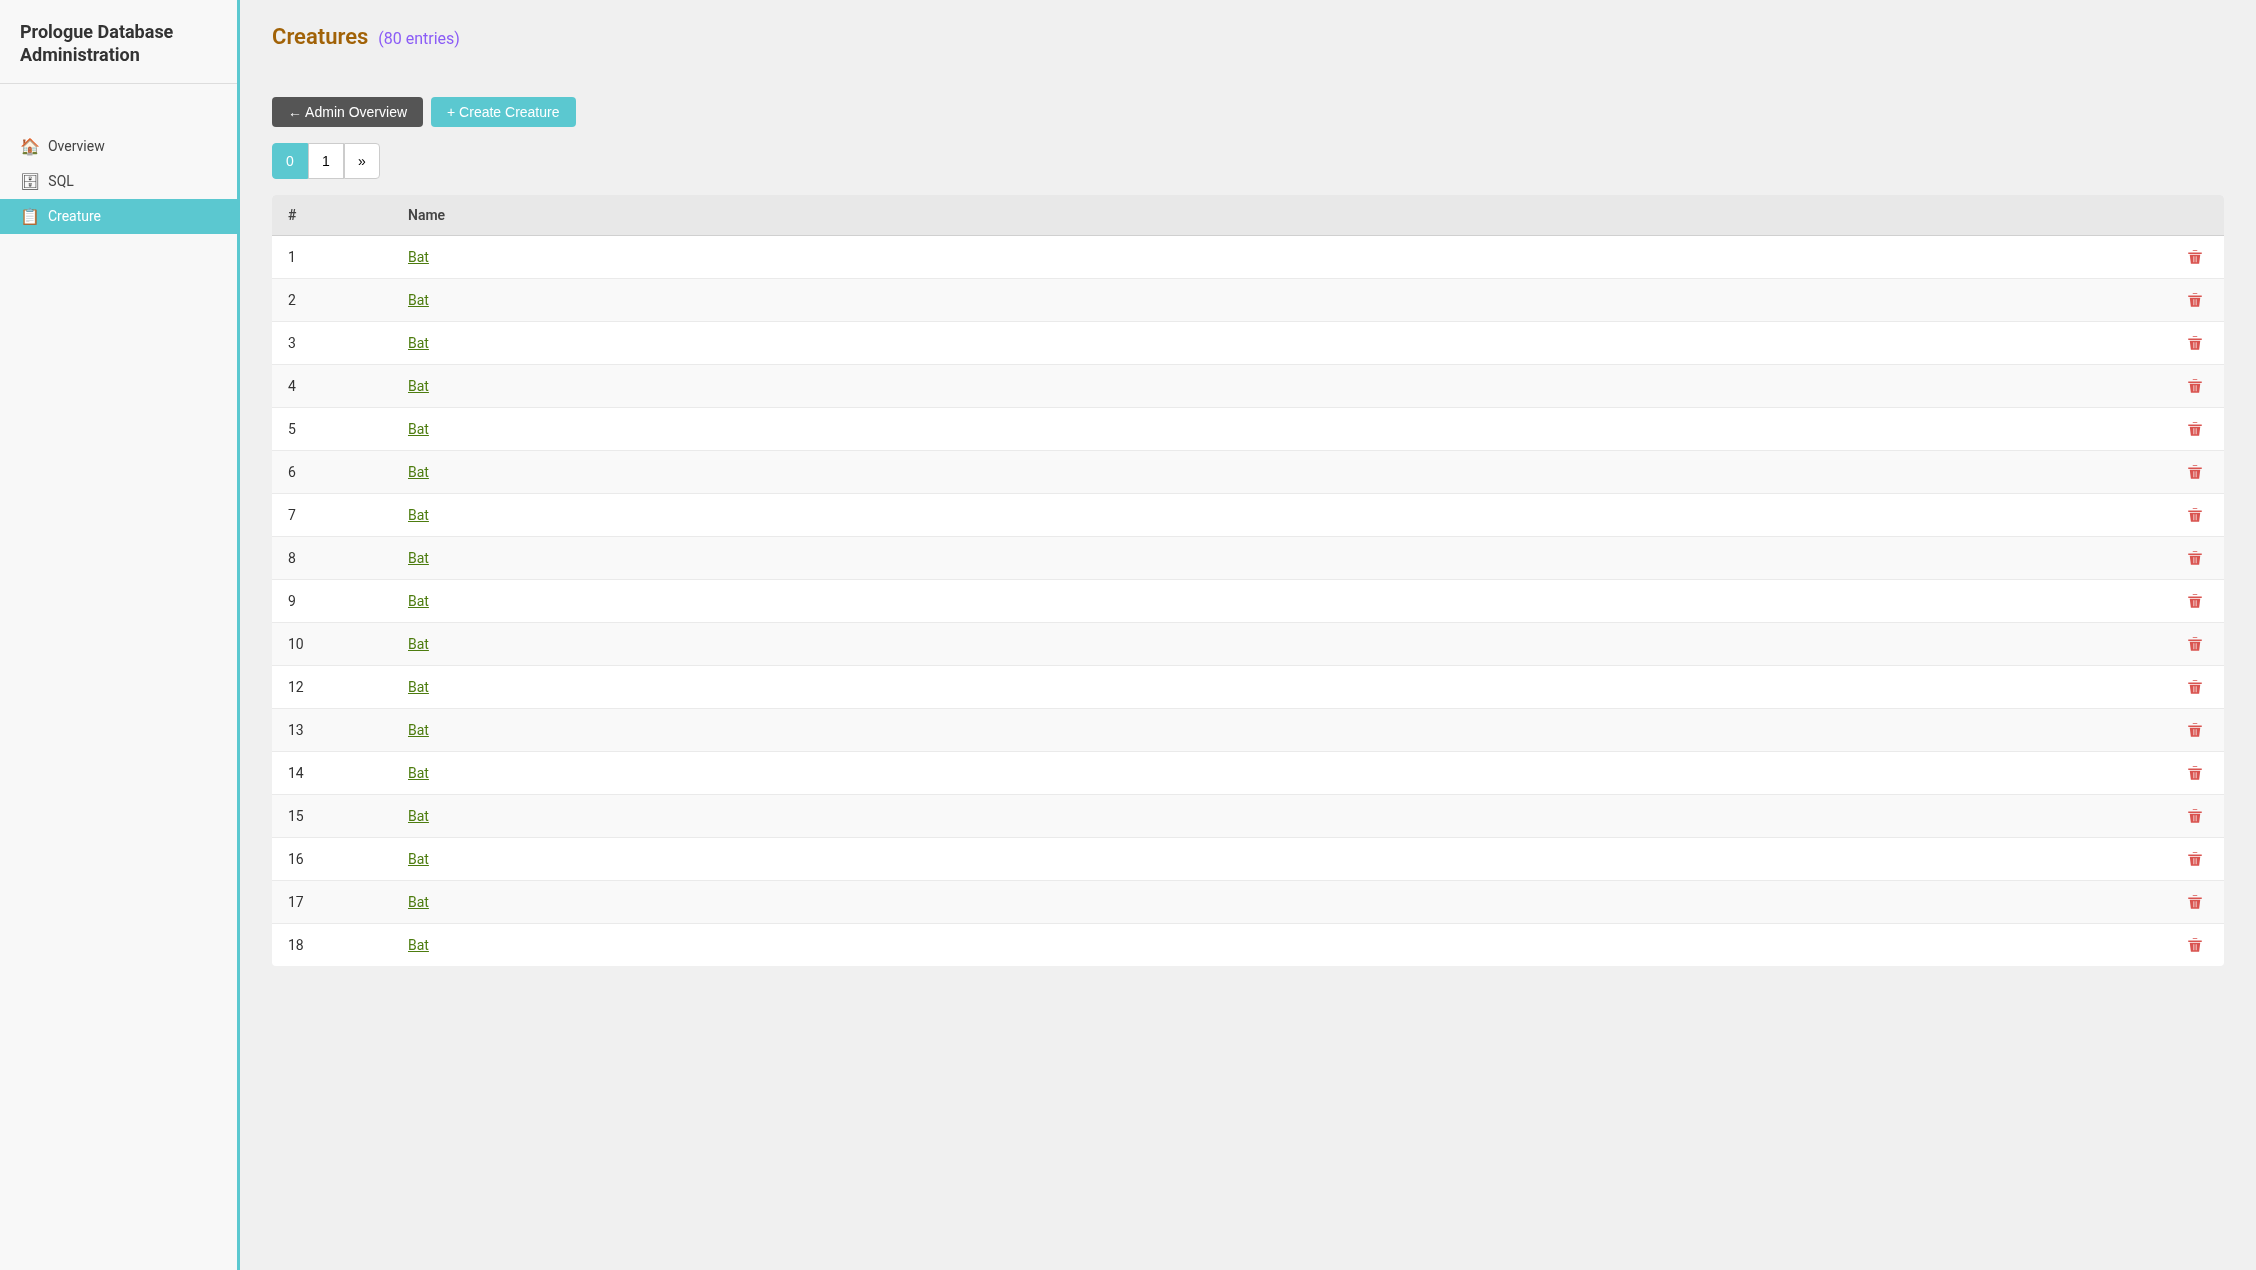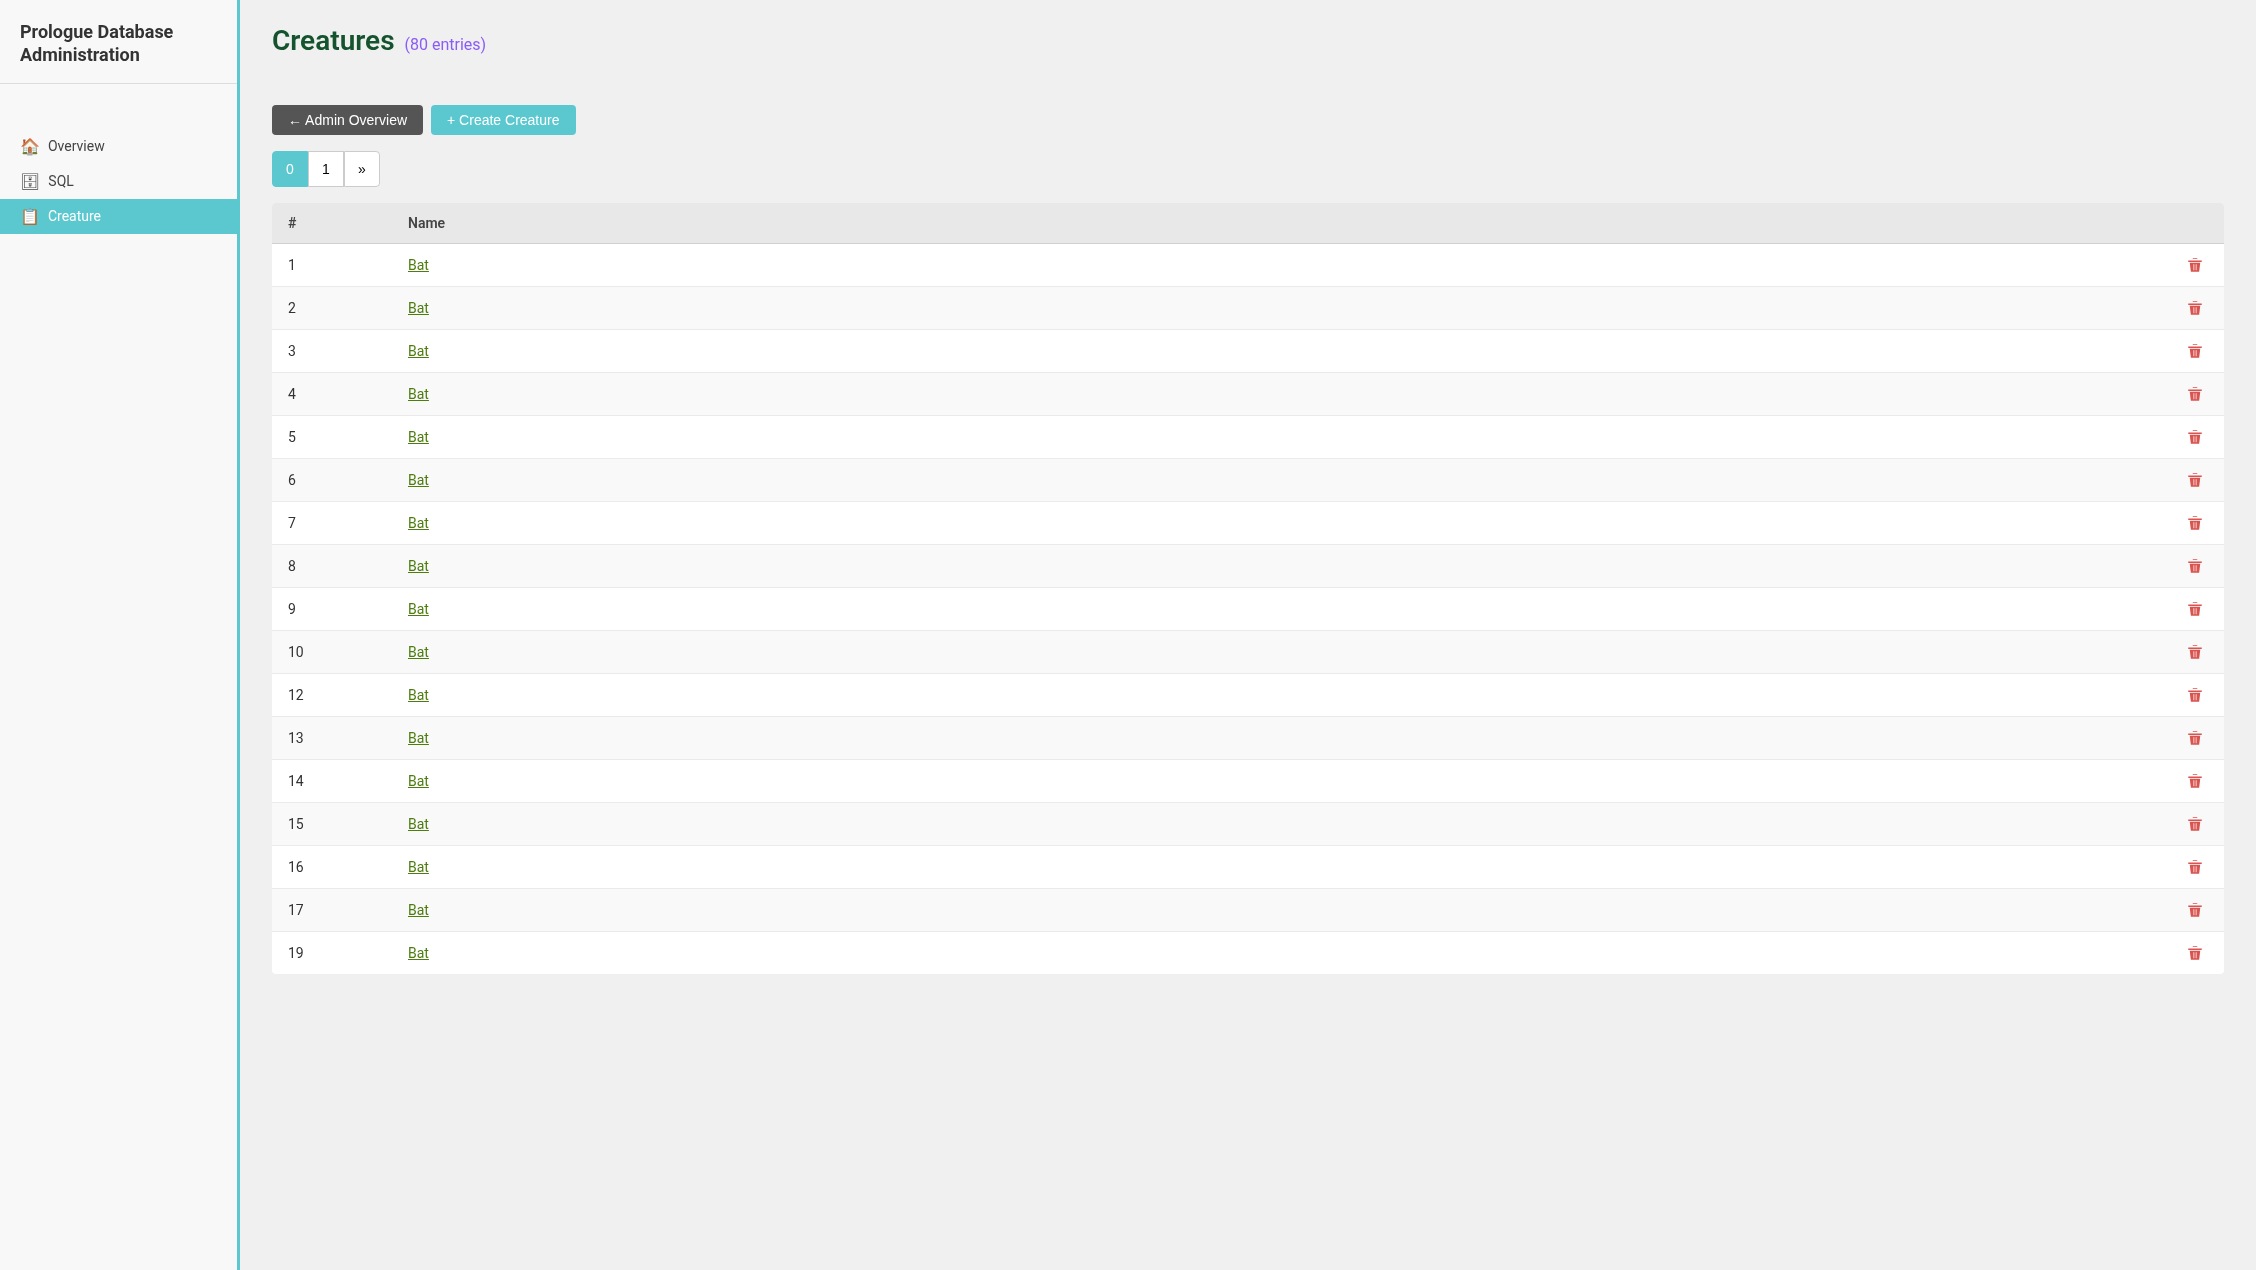--- a/index.html
+++ b/index.html
@@ -67,23 +67,23 @@
     }
 
     .page-header {
       display: flex;
       align-items: baseline;
       gap: 10px;
       margin-bottom: 16px;
     }
 
     .page-title {
-      font-size: 28px;
+      font-size: 22px;
       font-weight: 600;
-      color: #14532d;
+      color: #a16207;
     }
 
     .entry-count {
       font-size: 16px;
       color: #8b5cf6;
     }
 
     .action-buttons {
       display: flex;
       gap: 8px;
@@ -421,21 +421,21 @@
           <td class="col-name"><a class="name-link" href="#">Bat</a></td>
           <td class="col-action">
             <button class="delete-btn">
               <svg class="trash-icon" viewBox="0 0 24 24" xmlns="http://www.w3.org/2000/svg">
       <path d="M3 6h18v2H3V6zm2 3h14l-1.5 12H6.5L5 9zm5 2v8h1v-8h-1zm3 0v8h1v-8h-1zM9 4V3h6v1H9z"></path>
     </svg>
             </button>
           </td>
         </tr>
         <tr>
-          <td class="col-id">19</td>
+          <td class="col-id">18</td>
           <td class="col-name"><a class="name-link" href="#">Bat</a></td>
           <td class="col-action">
             <button class="delete-btn">
               <svg class="trash-icon" viewBox="0 0 24 24" xmlns="http://www.w3.org/2000/svg">
       <path d="M3 6h18v2H3V6zm2 3h14l-1.5 12H6.5L5 9zm5 2v8h1v-8h-1zm3 0v8h1v-8h-1zM9 4V3h6v1H9z"></path>
     </svg>
             </button>
           </td>
         </tr>
       </tbody>

